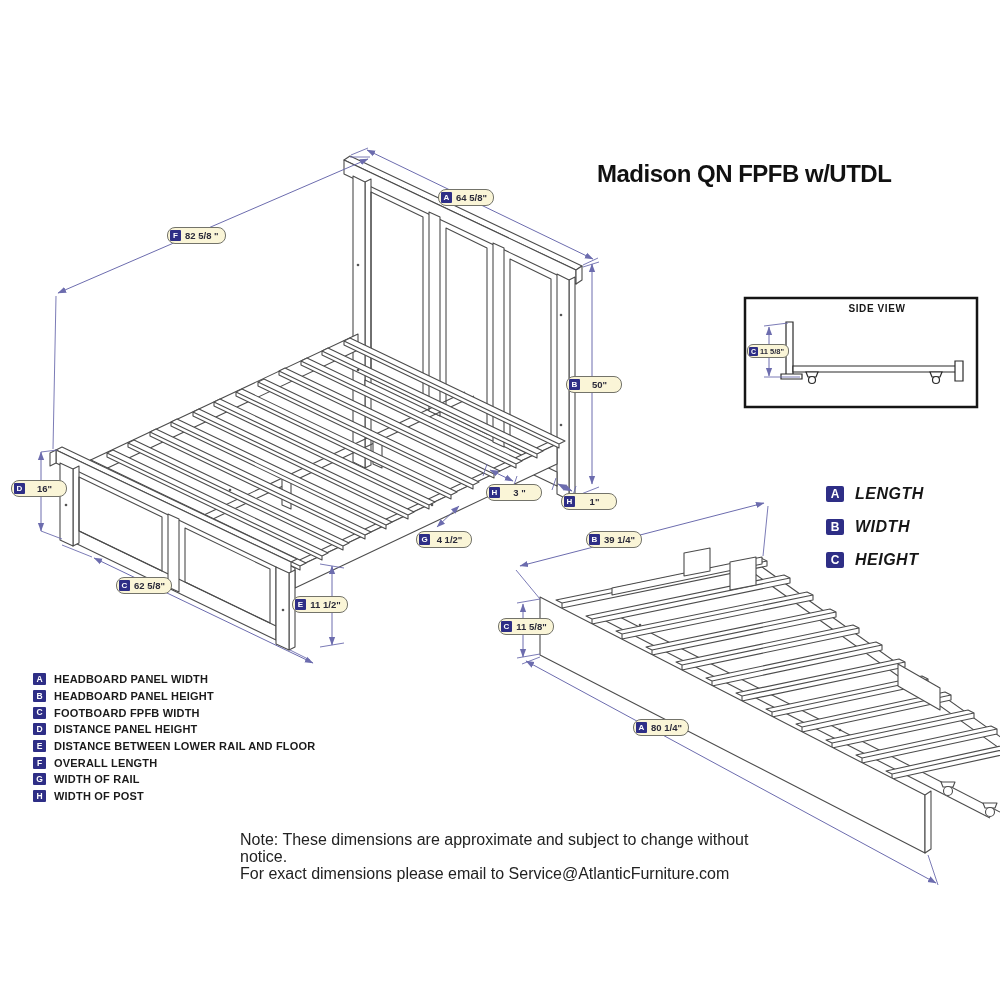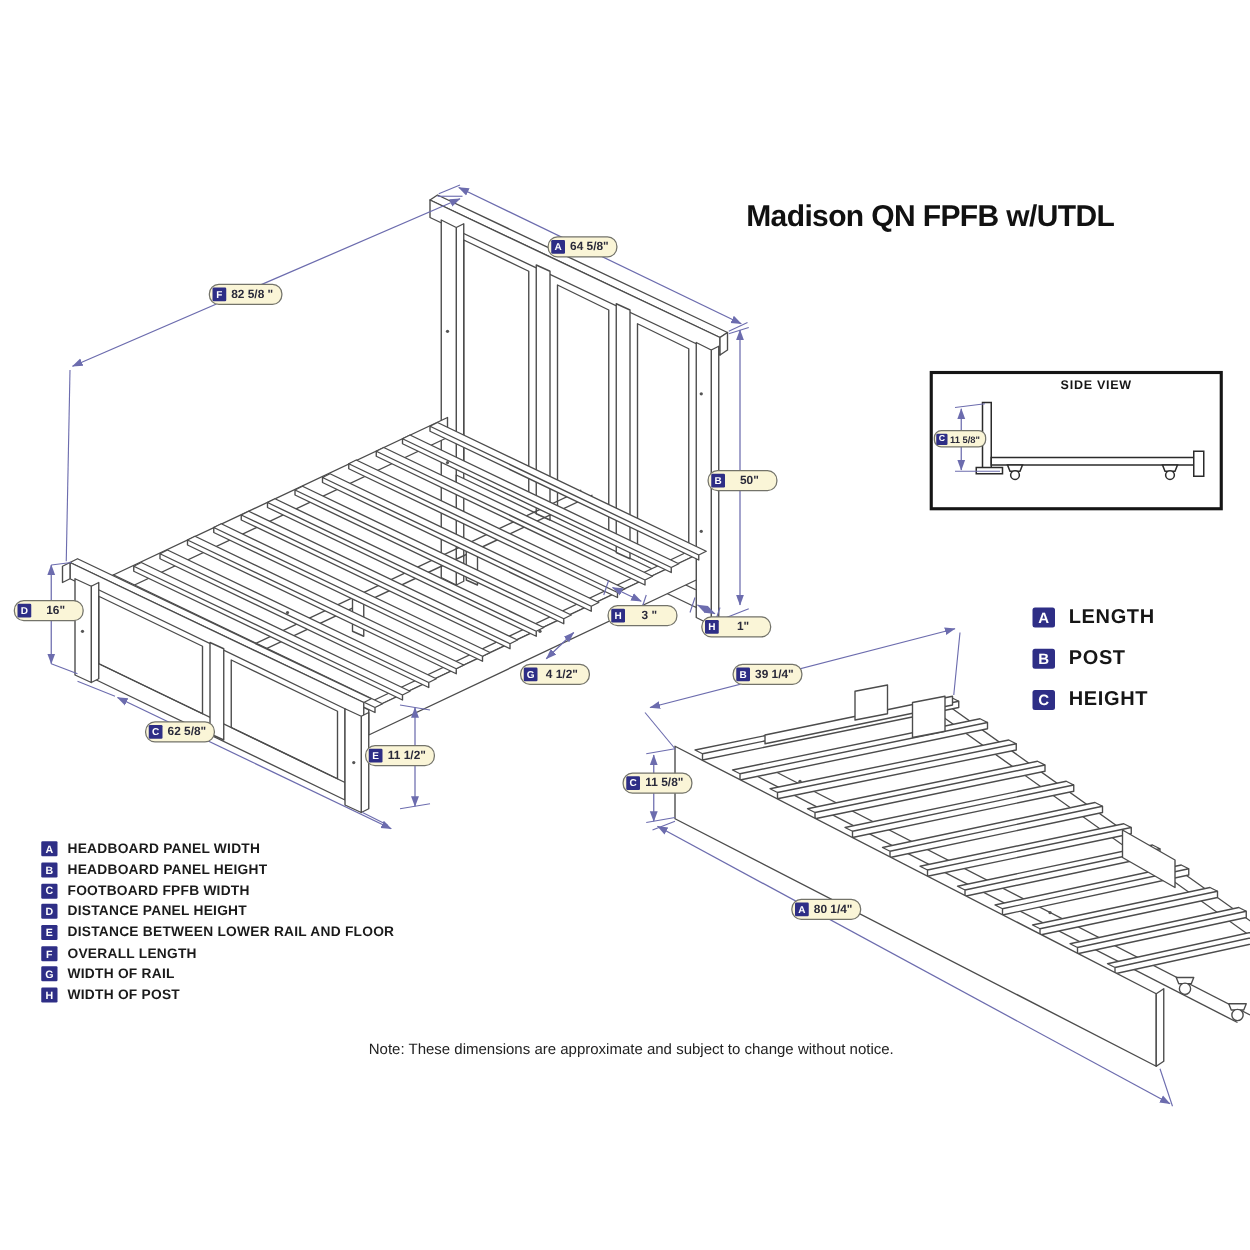--- a/index.html
+++ b/index.html
@@ -33,33 +33,33 @@
     position:absolute;left:745px;top:303px;width:264px;text-align:center;z-index:2;
     font-size:10px;font-weight:bold;color:#161616;letter-spacing:0.6px;
   }
   
   .abc-legend{position:absolute;left:826px;top:477px;z-index:2;}
   .abc-row{display:flex;align-items:center;gap:11px;height:33px;}
   .abc-badge{
     width:18px;height:16px;background:#2e2e86;color:#fff;border-radius:2px;
     font-size:12px;font-weight:bold;display:flex;align-items:center;justify-content:center;line-height:1;
   }
-  .abc-label{font-size:16px;font-weight:bold;color:#161616;letter-spacing:0.5px;}
+  .abc-label{font-size:16px;font-weight:bold;color:#161616;letter-spacing:0.5px;font-style:italic;}
   
   .legend{position:absolute;left:33px;top:671px;z-index:2;}
   .legend-row{display:flex;align-items:center;gap:8px;height:16.7px;}
   .legend-badge{
     width:13px;height:12px;background:#2e2e86;color:#fff;border-radius:1px;
     font-size:8.5px;font-weight:bold;display:flex;align-items:center;justify-content:center;line-height:1;
   }
   .legend-label{font-size:11px;font-weight:bold;color:#1a1a1a;letter-spacing:0.2px;white-space:nowrap;}
   
   .note{
-    position:absolute;left:240px;top:831px;width:530px;text-align:center;z-index:2;
-    font-size:12px;color:#222;line-height:17px;
+    position:absolute;left:240px;top:831px;width:530px;text-align:left;z-index:2;
+    font-size:16px;color:#222;line-height:17px;
   }
 </style>
 </head>
 <body>
 
 <svg id="art" width="1000" height="1000" viewBox="0 0 1000 1000">
   <defs>
     <marker id="ae" viewBox="0 0 10 10" refX="9" refY="5" markerWidth="9" markerHeight="9" orient="auto-start-reverse">
       <path d="M0,1.5 L9.5,5 L0,8.5 Z" fill="#6c6cae"></path>
     </marker>
@@ -290,21 +290,21 @@
   <span class="chip-value">11 5/8"</span>
 </div>
 
 <div class="abc-legend">
   <div class="abc-row">
     <span class="abc-badge">A</span>
     <span class="abc-label">LENGTH</span>
   </div>
   <div class="abc-row">
     <span class="abc-badge">B</span>
-    <span class="abc-label">POST</span>
+    <span class="abc-label">WIDTH</span>
   </div>
   <div class="abc-row">
     <span class="abc-badge">C</span>
     <span class="abc-label">HEIGHT</span>
   </div>
 </div>
 
 <div class="legend">
   <div class="legend-row">
     <span class="legend-badge">A</span>
@@ -335,13 +335,14 @@
     <span class="legend-label">WIDTH OF RAIL</span>
   </div>
   <div class="legend-row">
     <span class="legend-badge">H</span>
     <span class="legend-label">WIDTH OF POST</span>
   </div>
 </div>
 
 <div class="note">
   <div>Note:  These dimensions are approximate and subject to change without notice.</div>
+  <div>For exact dimensions please email to Service@AtlanticFurniture.com</div>
 </div>
 
 </body></html>

